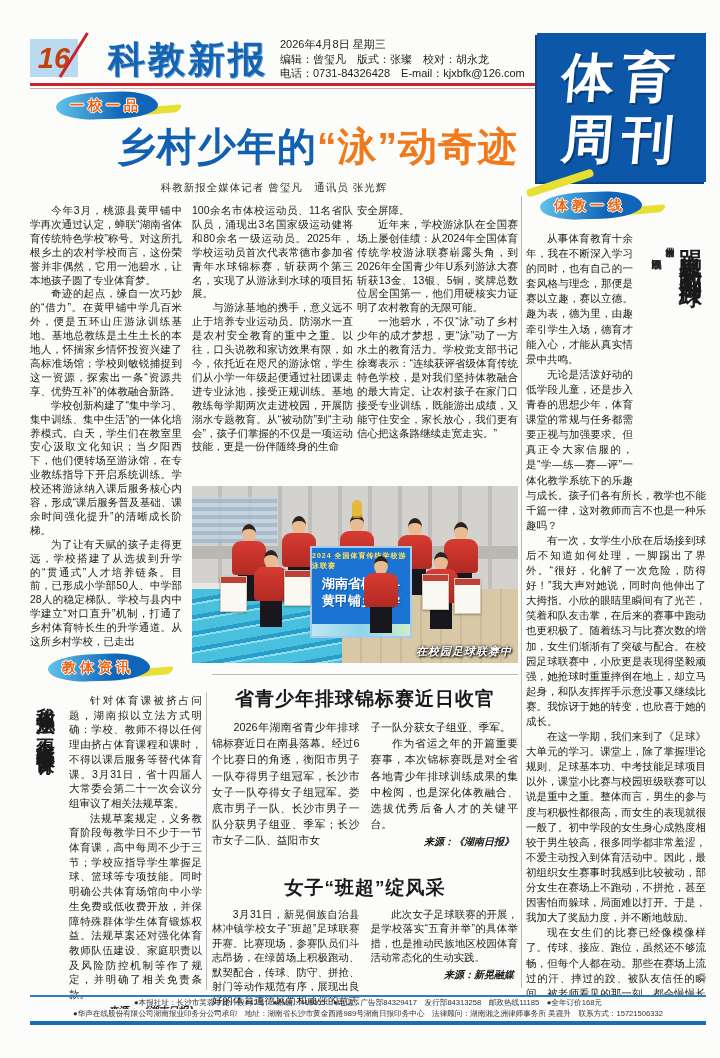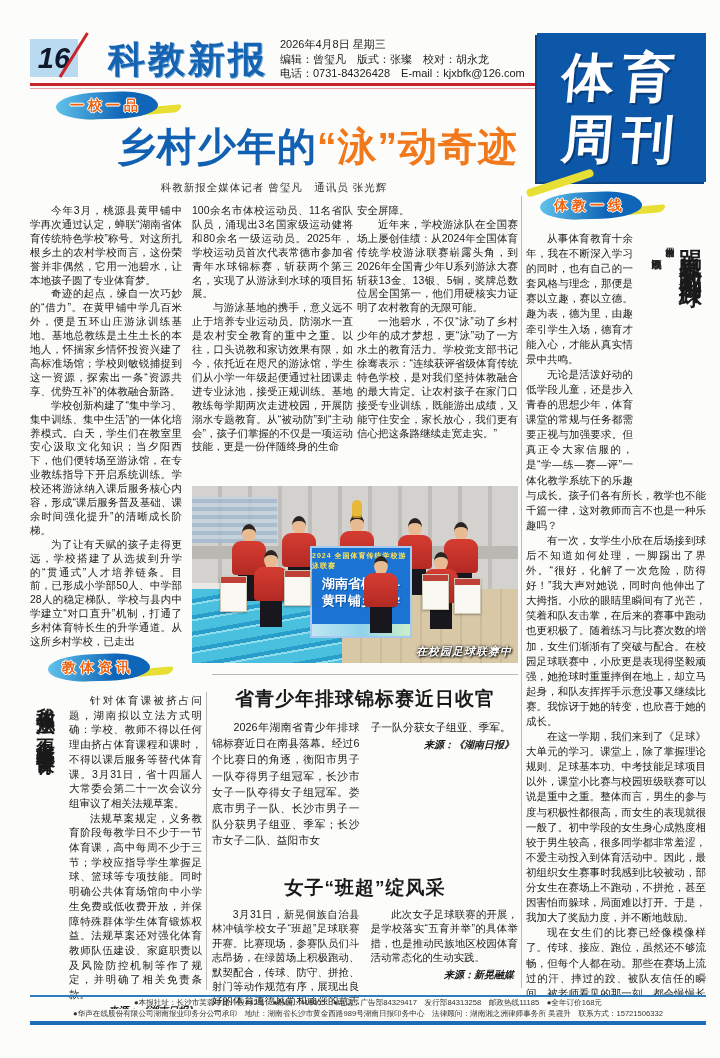--- a/index.html
+++ b/index.html
@@ -3,21 +3,21 @@
 <meta charset="utf-8">
 <style>
   html,body{margin:0;padding:0;}
   body{
     width:720px;height:1058px;position:relative;background:#fcfcfa;
     font-family:"Liberation Sans",sans-serif;color:#1a1a1a;overflow:hidden;
   }
   
   #header{position:absolute;left:30px;top:33px;width:676px;height:52px;}
   .pageno-box{position:absolute;left:0;top:6px;width:48px;height:38px;background:#badaf2;}
-  .pageno{color:#0f172a;font-size:29px;font-weight:900;text-align:center;line-height:38px;font-style:italic;}
+  .pageno{color:#c2410c;font-size:29px;font-weight:900;text-align:center;line-height:38px;font-style:italic;}
   .head-slash{position:absolute;left:56px;top:0;width:3px;height:52px;background:#c9242b;transform:rotate(32deg);transform-origin:top center;}
   .masthead{position:absolute;left:78px;top:2px;font-size:37px;font-weight:900;color:#1563b1;letter-spacing:3px;text-shadow:1px 1px 0 #6aa6d8;}
   .head-info{position:absolute;left:250px;top:4px;font-size:11px;line-height:14.5px;color:#222;white-space:nowrap;}
   .head-rule{position:absolute;left:0;top:50px;width:506px;height:3px;background:#c9242b;}
   .head-rule2{position:absolute;left:0;top:55px;width:676px;height:1px;background:#e4a0a3;}
   
   #banner{position:absolute;left:537px;top:33px;width:169px;height:149px;background:#0d57a9;z-index:5;
           display:flex;flex-direction:column;justify-content:center;align-items:center;box-shadow:-2px 2px 0 #0a4486;}
   #banner .bch{color:#fff;font-size:52px;font-weight:900;line-height:62px;letter-spacing:8px;transform:skewX(-5deg);text-shadow:2px 2px 0 #093e7c;}
   #banner .yellow-swoosh{position:absolute;left:-12px;bottom:-5px;width:70px;height:8px;background:#e7df34;transform:rotate(-18deg);border-radius:4px;}
@@ -245,20 +245,21 @@
 <div id="middle-bottom">
   <div id="volleyball">
     <div class="sub-headline">省青少年排球锦标赛近日收官</div>
     <div class="two-cols">
       <div class="tcol">
           <p>2026年湖南省青少年排球锦标赛近日在南县落幕。经过6个比赛日的角逐，衡阳市男子一队夺得男子组冠军，长沙市女子一队夺得女子组冠军。娄底市男子一队、长沙市男子一队分获男子组亚、季军；长沙市女子二队、益阳市女</p>
         </div>
       <div class="tcol">
         <div>
             <p class="cont">子一队分获女子组亚、季军。</p>
+            <p>作为省运之年的开篇重要赛事，本次锦标赛既是对全省各地青少年排球训练成果的集中检阅，也是深化体教融合、选拔优秀后备人才的关键平台。</p>
           </div>
         <div class="source">来源：《湖南日报》</div>
       </div>
     </div>
   </div>
   <div id="football">
     <div class="sub-headline">女子“班超”绽风采</div>
     <div class="two-cols">
       <div class="tcol">
           <p>3月31日，新晃侗族自治县林冲镇学校女子“班超”足球联赛开赛。比赛现场，参赛队员们斗志昂扬，在绿茵场上积极跑动、默契配合，传球、防守、拼抢、射门等动作规范有序，展现出良好的体育道德风尚和顽强的意志品</p>

